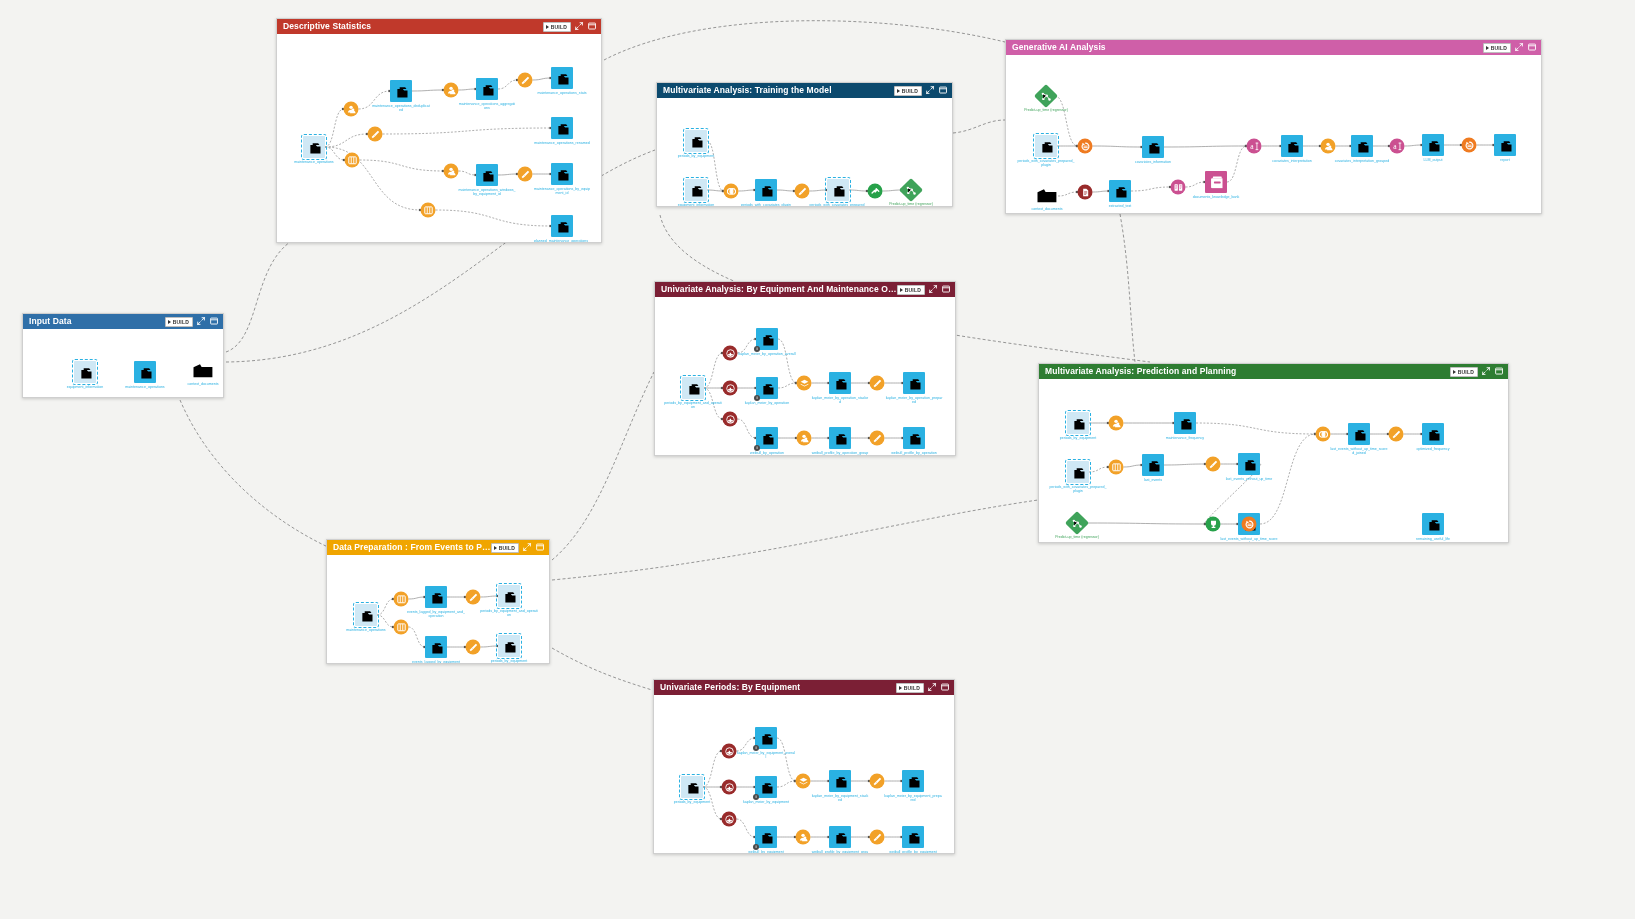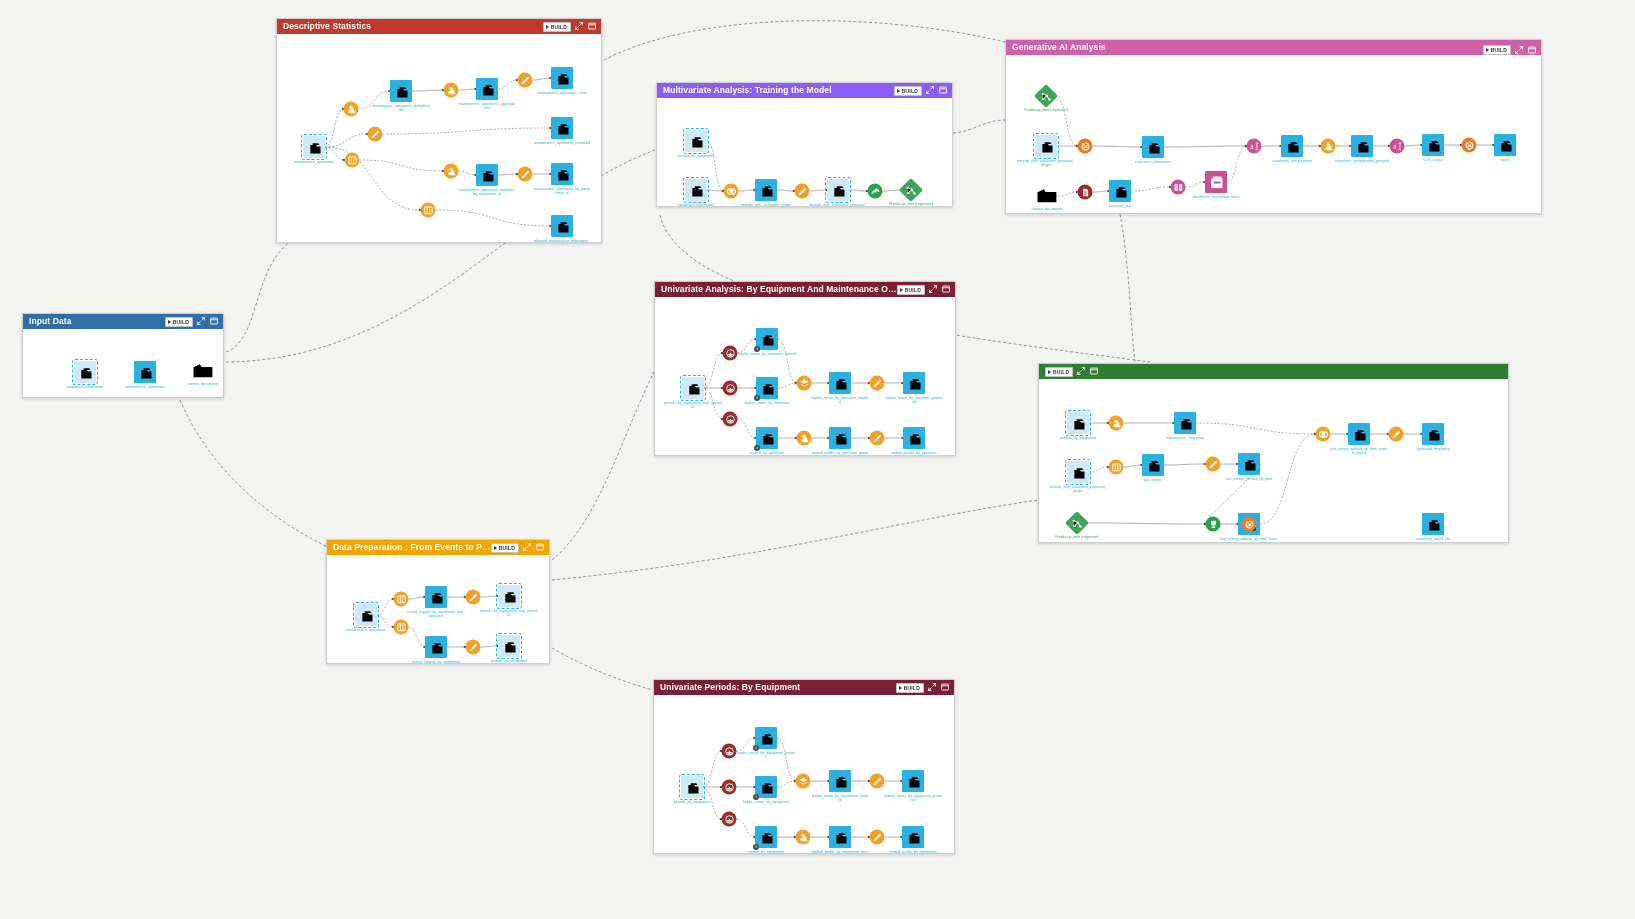--- a/index.html
+++ b/index.html
@@ -340,21 +340,21 @@
           <div class="shape">
             <svg class="ic" viewBox="0 0 10 10">
               <use href="#sym-dataset"></use>
             </svg>
           </div>
           <div class="lbl">planned_maintenance_operations_windows</div>
         </div>
       </div>
     </div>
     <div class="zone" style="left: 656px; top: 82px; width: 297px; height: 125px;">
-      <div class="zone-head" style="background: #8b5cf6;">
+      <div class="zone-head" style="background: #0c4a6e;">
         <div class="zone-title">Multivariate Analysis: Training the Model</div>
         <div class="zone-actions">
           <div class="build-btn">
             <span class="tri"></span>
             <span>BUILD</span>
           </div>
           <svg class="zicon" viewBox="0 0 10 10" style="color: rgb(255, 255, 255);">
             <use href="#sym-expand"></use>
           </svg>
           <svg class="zicon" viewBox="0 0 10 10" style="color: rgb(255, 255, 255);">
@@ -436,21 +436,21 @@
           <div class="shape">
             <svg class="ic" viewBox="0 0 10 10">
               <use href="#sym-model"></use>
             </svg>
           </div>
           <div class="lbl">Predict-up_time (regressor)</div>
         </div>
       </div>
     </div>
     <div class="zone" style="left: 1005px; top: 39px; width: 537px; height: 175px;">
-      <div class="zone-head" style="background: rgb(207, 95, 168); align-items: flex-end;">
+      <div class="zone-head" style="background: rgb(207, 95, 168);">
         <div class="zone-title">Generative AI Analysis</div>
         <div class="zone-actions">
           <div class="build-btn">
             <span class="tri"></span>
             <span>BUILD</span>
           </div>
           <svg class="zicon" viewBox="0 0 10 10" style="color: rgb(255, 255, 255);">
             <use href="#sym-expand"></use>
           </svg>
           <svg class="zicon" viewBox="0 0 10 10" style="color: rgb(255, 255, 255);">
@@ -786,20 +786,21 @@
             <svg class="ic" viewBox="0 0 10 10">
               <use href="#sym-dataset"></use>
             </svg>
           </div>
           <div class="lbl">weibull_profile_by_operation</div>
         </div>
       </div>
     </div>
     <div class="zone" style="left: 1038px; top: 363px; width: 471px; height: 180px;">
       <div class="zone-head" style="background: rgb(46, 125, 50);">
+        <div class="zone-title">Multivariate Analysis: Prediction and Planning</div>
         <div class="zone-actions">
           <div class="build-btn">
             <span class="tri"></span>
             <span>BUILD</span>
           </div>
           <svg class="zicon" viewBox="0 0 10 10" style="color: rgb(255, 255, 255);">
             <use href="#sym-expand"></use>
           </svg>
           <svg class="zicon" viewBox="0 0 10 10" style="color: rgb(255, 255, 255);">
             <use href="#sym-window"></use>

